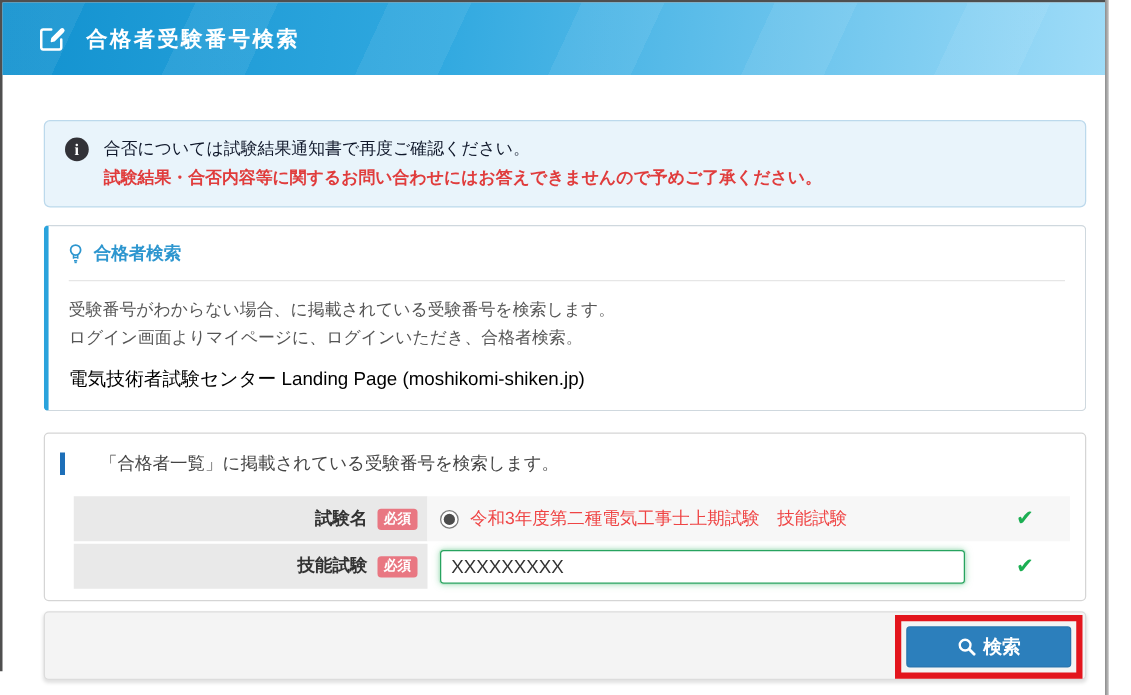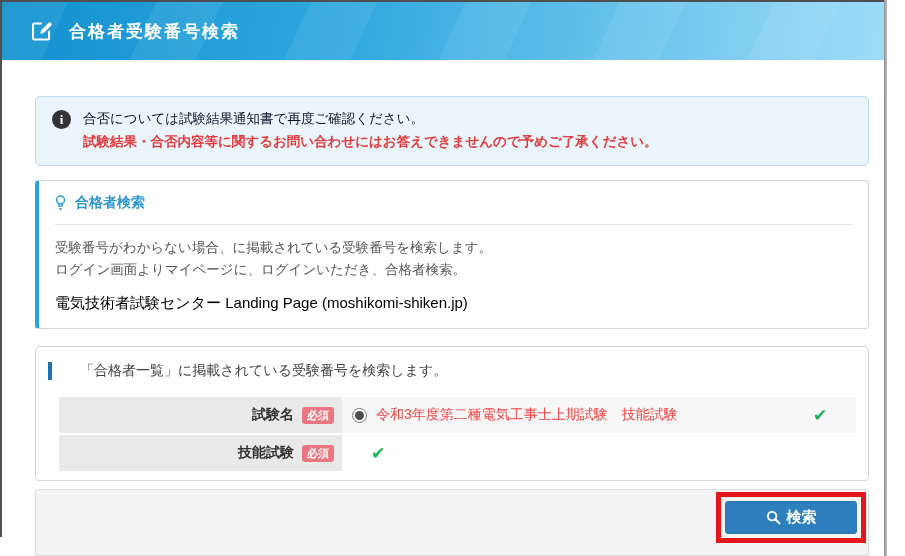--- a/index.html
+++ b/index.html
@@ -61,21 +61,21 @@
   .radio { width:15px; height:15px; border-radius:50%; border:1px solid #7a7a7a;
            background:#fff; position:relative; margin-right:9px; flex:none; cursor:pointer; }
   .radio::after { content:''; position:absolute; inset:2px; border-radius:50%; background:#4c4c4c; }
   .exam-text { color:#ef4444; font-size:14px; }
   .num-input { width:420px; height:27px; border:1px solid #27a35f; border-radius:3px;
                box-shadow:0 0 0 1px #c4ead2, 0 0 6px rgba(60,180,110,.55);
                padding:0 8px; font-size:15px; color:#333; outline:none;
                font-family:"Liberation Sans","DejaVu Sans",sans-serif; }
 
   
-  .footer-bar { margin-top:8px; width:834px; height:67px; background:#f4f4f4;
+  .footer-bar { margin-top:8px; width:834px; height:55px; background:#f4f4f4;
                 border:1px solid #dcdcdc; border-radius:4px; position:relative;
                 box-shadow:0 2px 3px rgba(0,0,0,.12); }
   .red-highlight { position:absolute; right:2px; top:2px; border:5px solid #e3151d;
                    padding:4px; background:transparent; }
   .search-btn { width:132px; height:33px; background:#2c7fbc; border:1px solid #2a76ae;
                 border-radius:3px; color:#fff; font-size:15px; font-weight:bold;
                 display:flex; align-items:center; justify-content:center; gap:6px; cursor:pointer;
                 font-family:"Liberation Sans","DejaVu Sans",sans-serif; }
 </style>
 </head>
@@ -134,20 +134,23 @@
             <span class="exam-text">令和3年度第二種電気工事士上期試験　技能試験</span>
           </div>
           <div class="fcell-check">✔</div>
         </div>
 
         <div class="frow">
           <div class="fcell-label">
             <span class="flabel">技能試験</span>
             <span class="badge">必須</span>
           </div>
+          <div class="fcell-value">
+            <input class="num-input" type="text" value="XXXXXXXXX" style="">
+          </div>
           <div class="fcell-check">✔</div>
         </div>
 
       </div>
     </div>
 
     <div class="footer-bar pbox">
       <div class="red-highlight">
         <button class="search-btn">
           <svg width="15" height="15" viewBox="0 0 16 16">

